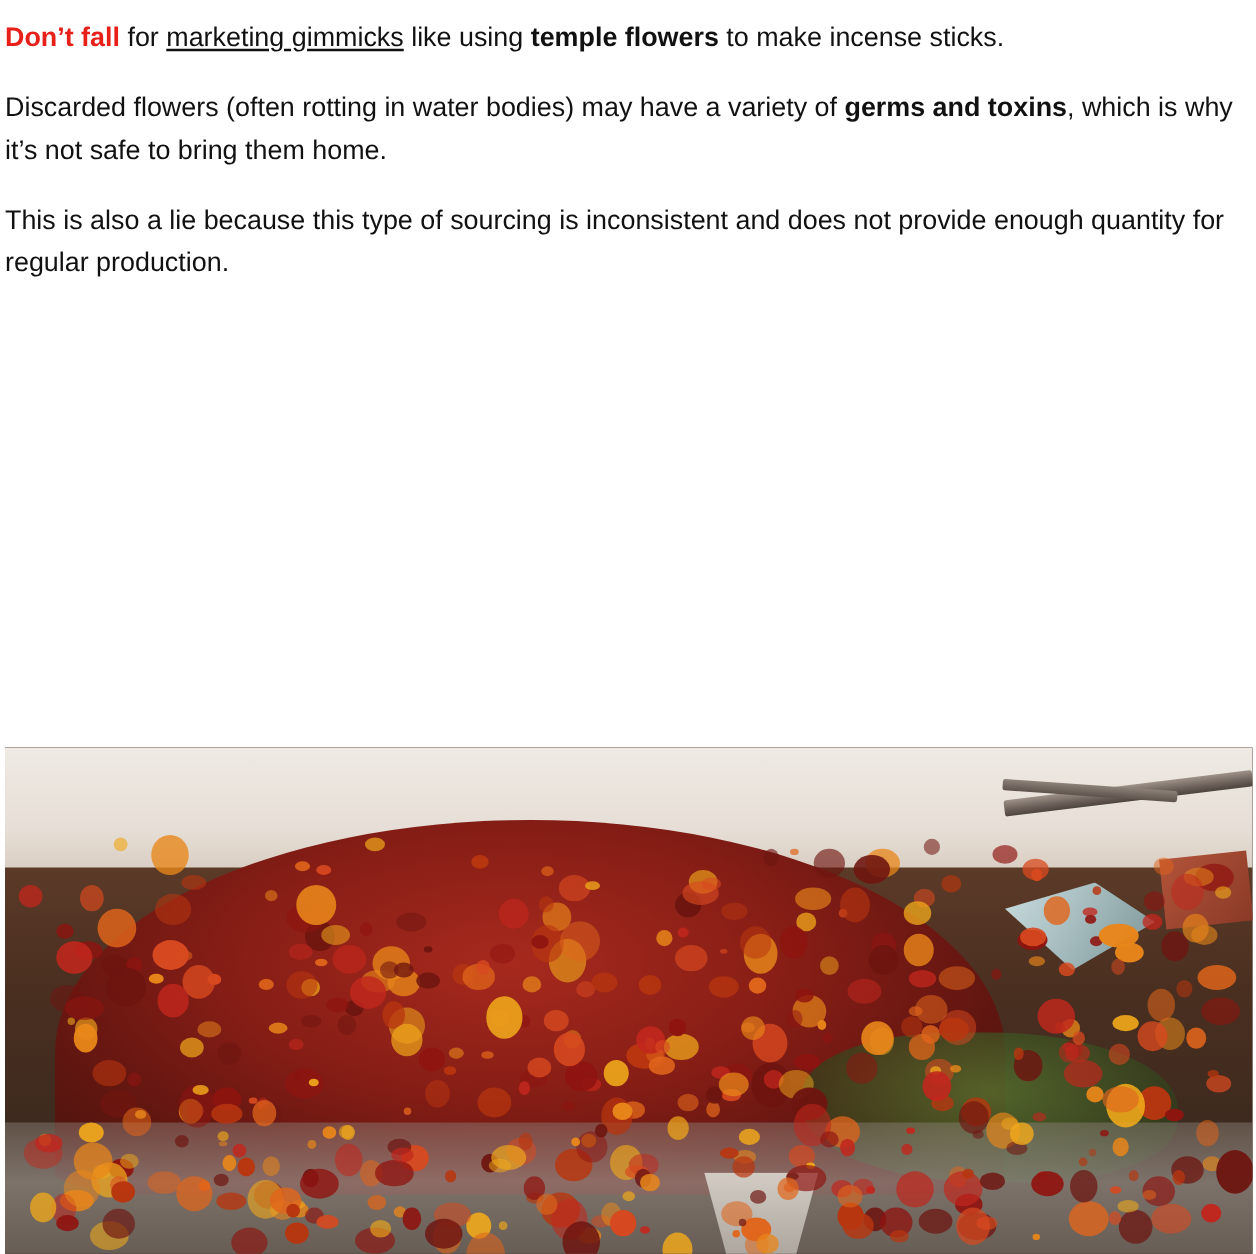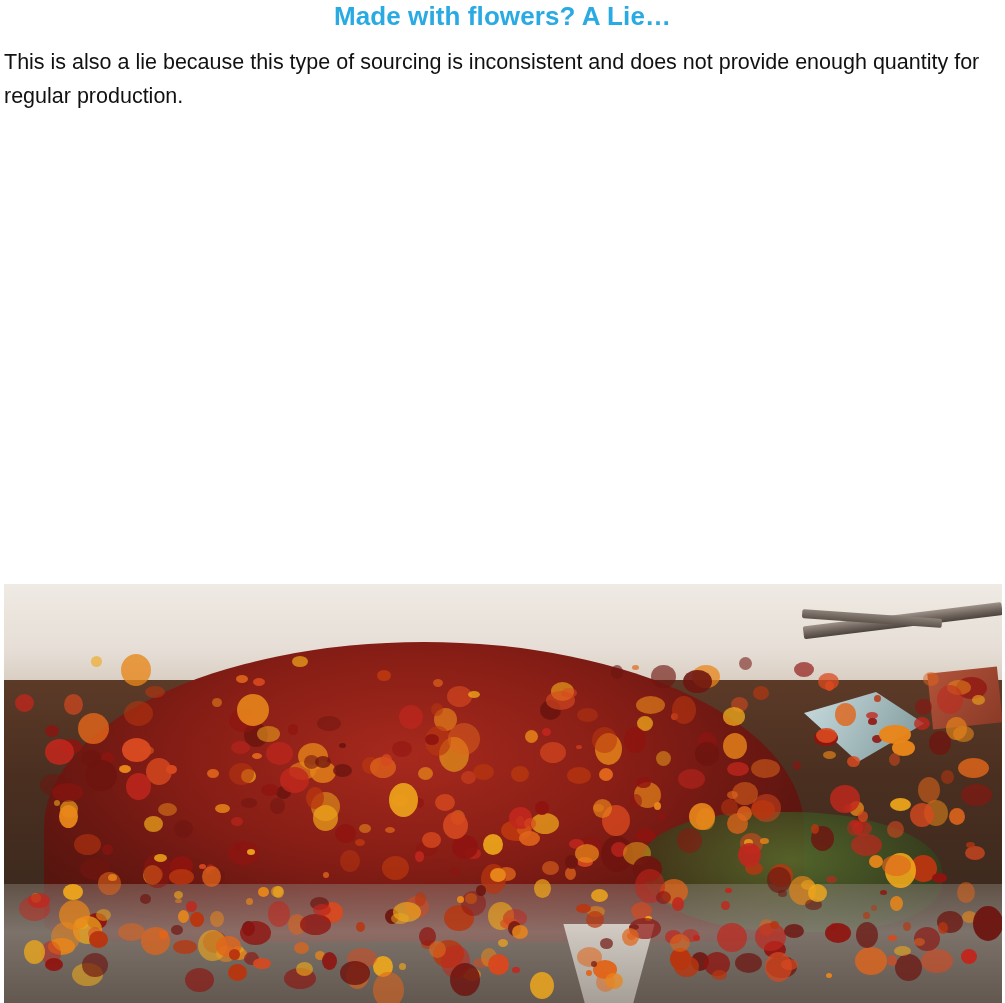--- a/index.html
+++ b/index.html
@@ -133,25 +133,30 @@
   .petal {
     position: absolute;
     border-radius: 50%;
   }
 </style>
 </head>
 <body>
 
 <div class="page">
 
-  <div class="title">Made with flowers?  A Lie…</div>
 
   <div class="body-text">
-
-
+    <p class="para">
+      <span class="red-bold">Don’t fall</span><span> for </span><span class="underline">marketing gimmicks</span><span> like using </span><span class="bold">temple flowers</span><span> to make incense sticks.</span>
+    </p>
+
+
+    <p class="para">
+      <span>Discarded flowers (often rotting in water bodies) may have a variety of </span><span class="bold">germs and toxins</span><span>, which is why it’s not safe to bring them home.</span>
+    </p>
 
 
     <p class="para">
       <span>This is  also a lie because this type of sourcing is inconsistent and does not provide enough quantity for regular production.</span>
     </p>
   </div>
 
   <div class="photo">
     <div class="sky"></div>
     <div class="pipe"></div>

